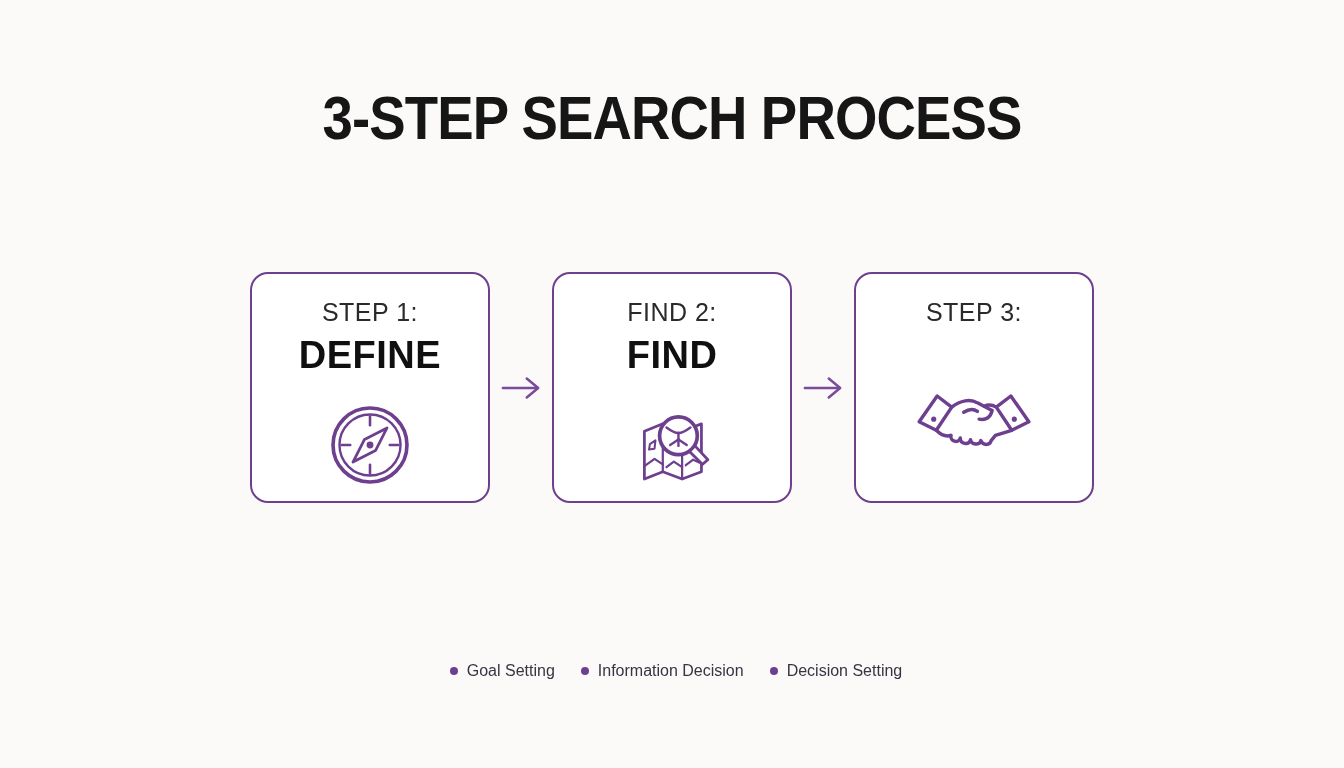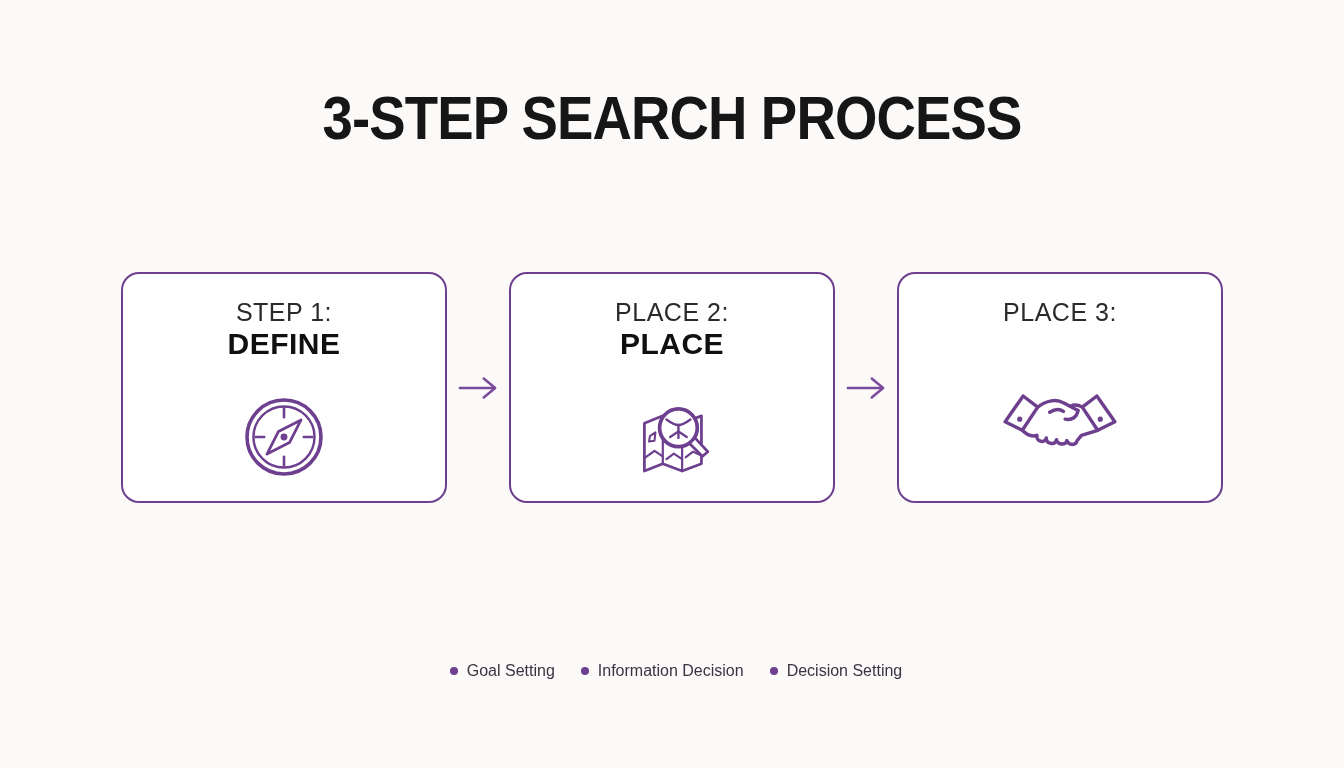--- a/index.html
+++ b/index.html
@@ -32,39 +32,39 @@
     position: absolute;
     top: 272px;
     left: 0;
     width: 100%;
     height: 231px;
     display: flex;
     justify-content: center;
     align-items: stretch;
   }
   .step-card {
-    width: 326px;
+    width: 240px;
     height: 231px;
     background: var(--card-bg, #ffffff);
     border: 2.5px solid var(--accent, #6d3f8e);
     border-radius: 18px;
     display: flex;
     flex-direction: column;
     align-items: center;
     padding-top: 24px;
   }
   .step-label {
     font-size: 25px;
     font-weight: 400;
     letter-spacing: 0.5px;
     color: var(--step-label-text, #2a2a2a);
   }
   .step-name {
-    margin-top: 0;
-    font-size: 30px;
+    margin-top: 7px;
+    font-size: 38px;
     font-weight: bold;
     letter-spacing: 0.5px;
     color: var(--step-name-text, #101010);
   }
   .step-icon {
     margin-top: 12px;
     flex: 1;
     display: flex;
     align-items: center;
     justify-content: center;
@@ -136,22 +136,22 @@
     <div class="arrow-cell">
       <svg width="42" height="28" viewBox="0 0 44 28" aria-hidden="true">
         <g fill="none" stroke="currentColor" stroke-width="2.6" stroke-linecap="round" stroke-linejoin="round">
           <path d="M3,14 H39"></path>
           <path d="M28,4 L40,14 L28,24"></path>
         </g>
       </svg>
     </div>
 
     <div class="step-card">
-      <div class="step-label">PLACE 2:</div>
-      <div class="step-name">PLACE</div>
+      <div class="step-label">FIND 2:</div>
+      <div class="step-name">FIND</div>
       <div class="step-icon">
         <svg width="94" height="92" viewBox="0 0 100 100" aria-hidden="true">
           <g fill="none" stroke="currentColor" stroke-linecap="round" stroke-linejoin="round">
             <path d="M20,35 L40,27 L61,35 L82,27 L82,79 L61,87 L40,79 L20,87 Z" stroke-width="3"></path>
             <path d="M40,27 L40,79" stroke-width="2.4"></path>
             <path d="M61,35 L61,87" stroke-width="2.4"></path>
             <path d="M20,73 L31,65 L40,71" stroke-width="2.4"></path>
             <path d="M44,74 L52,68 L61,74" stroke-width="2.4"></path>
             <path d="M65,72 L73,66 L82,70" stroke-width="2.4"></path>
             <path d="M26,49 L32,45 L31,54 L25,55 Z" stroke-width="2.2"></path>
@@ -170,21 +170,21 @@
     <div class="arrow-cell">
       <svg width="42" height="28" viewBox="0 0 44 28" aria-hidden="true">
         <g fill="none" stroke="currentColor" stroke-width="2.6" stroke-linecap="round" stroke-linejoin="round">
           <path d="M3,14 H39"></path>
           <path d="M28,4 L40,14 L28,24"></path>
         </g>
       </svg>
     </div>
 
     <div class="step-card">
-      <div class="step-label">PLACE 3:</div>
+      <div class="step-label">STEP 3:</div>
       <div class="step-icon">
         <svg width="120" height="78" viewBox="0 0 140 90" aria-hidden="true">
           <g fill="none" stroke="currentColor" stroke-width="4" stroke-linecap="round" stroke-linejoin="round">
             <path d="M6,47 L27,17 L44,30 L26,57 Z"></path>
             <circle cx="23" cy="44" r="3" fill="currentColor" stroke="none"></circle>
             <path d="M134,47 L113,17 L96,30 L114,57 Z"></path>
             <circle cx="117" cy="44" r="3" fill="currentColor" stroke="none"></circle>
             <path d="M44,30 C54,22 66,20 74,25 L91,34"></path>
             <path d="M91,34 C90,41 84,46 76,44"></path>
             <path d="M96,30 C91,27 86,27 82,29"></path>

